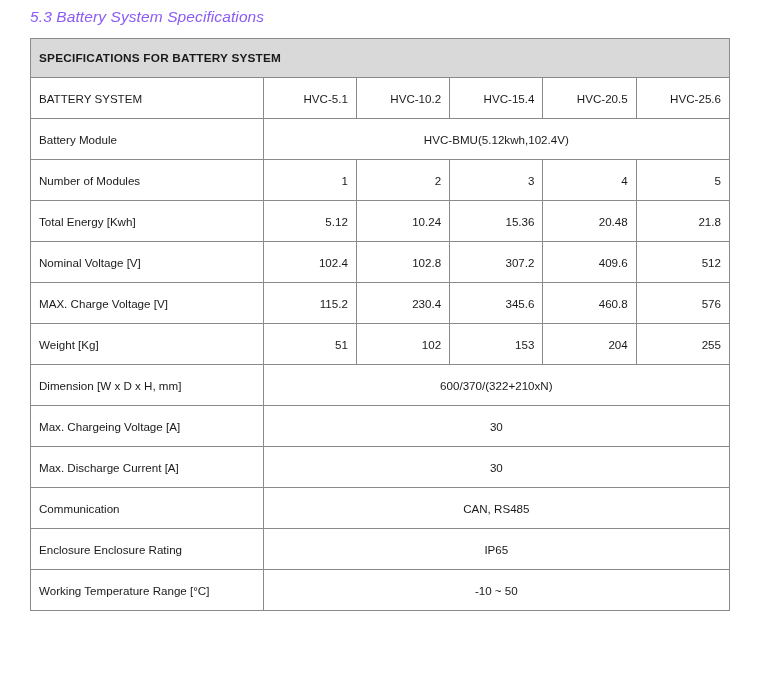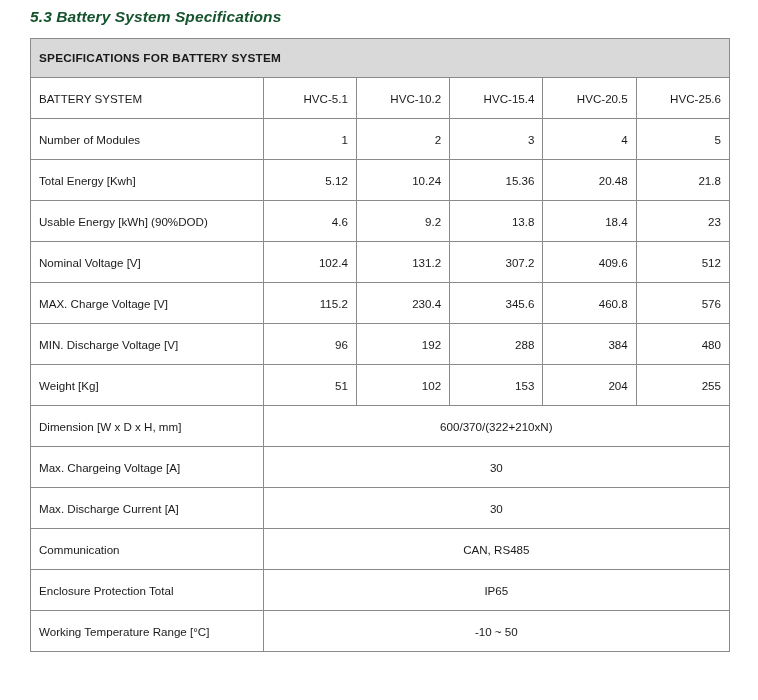--- a/index.html
+++ b/index.html
@@ -16,25 +16,25 @@
   }
   .page {
     position: relative;
     width: 758px;
     height: 700px;
     box-sizing: border-box;
     padding: 0;
   }
   .section-heading {
     font-size: 15.5px;
-    font-weight: bold;
+    font-weight: normal;
     font-style: italic;
     margin: 8px 0 0 30px;
     letter-spacing: 0.1px;
-    color: #14532d;
+    color: #8b5cf6;
   }
   .table-wrap {
     margin: 12px 0 0 30px;
     width: 700px;
   }
   table.spec {
     border-collapse: collapse;
     width: 700px;
     table-layout: fixed;
     border: 1px solid #8a8a8a;
@@ -92,74 +92,62 @@
         </tr>
         <tr>
           <td class="label">BATTERY SYSTEM</td>
           <td class="val">HVC-5.1</td>
           <td class="val">HVC-10.2</td>
           <td class="val">HVC-15.4</td>
           <td class="val">HVC-20.5</td>
           <td class="val">HVC-25.6</td>
         </tr>
 
+        <tr>
+          <td class="label">Battery Module</td>
+          <td class="span" colspan="5">HVC-BMU(5.12kwh,102.4V)</td>
+        </tr>
 
         <tr>
           <td class="label">Number of Modules</td>
           <td class="val">1</td>
           <td class="val">2</td>
           <td class="val">3</td>
           <td class="val">4</td>
           <td class="val">5</td>
         </tr>
 
         <tr>
           <td class="label">Total Energy [Kwh]</td>
           <td class="val">5.12</td>
           <td class="val">10.24</td>
           <td class="val">15.36</td>
           <td class="val">20.48</td>
           <td class="val">21.8</td>
         </tr>
 
-        <tr>
-          <td class="label">Usable Energy [kWh] (90%DOD)</td>
-          <td class="val">4.6</td>
-          <td class="val">9.2</td>
-          <td class="val">13.8</td>
-          <td class="val">18.4</td>
-          <td class="val">23</td>
-        </tr>
 
         <tr>
           <td class="label">Nominal Voltage [V]</td>
           <td class="val">102.4</td>
-          <td class="val">131.2</td>
+          <td class="val">102.8</td>
           <td class="val">307.2</td>
           <td class="val">409.6</td>
           <td class="val">512</td>
         </tr>
 
         <tr>
           <td class="label">MAX. Charge Voltage [V]</td>
           <td class="val">115.2</td>
           <td class="val">230.4</td>
           <td class="val">345.6</td>
           <td class="val">460.8</td>
           <td class="val">576</td>
         </tr>
 
-        <tr>
-          <td class="label">MIN. Discharge Voltage [V]</td>
-          <td class="val">96</td>
-          <td class="val">192</td>
-          <td class="val">288</td>
-          <td class="val">384</td>
-          <td class="val">480</td>
-        </tr>
 
         <tr>
           <td class="label">Weight [Kg]</td>
           <td class="val">51</td>
           <td class="val">102</td>
           <td class="val">153</td>
           <td class="val">204</td>
           <td class="val">255</td>
         </tr>
 
@@ -177,21 +165,21 @@
           <td class="label">Max. Discharge Current [A]</td>
           <td class="span" colspan="5">30</td>
         </tr>
 
         <tr>
           <td class="label">Communication</td>
           <td class="span" colspan="5">CAN, RS485</td>
         </tr>
 
         <tr>
-          <td class="label">Enclosure Protection Total</td>
+          <td class="label">Enclosure Enclosure Rating</td>
           <td class="span" colspan="5">IP65</td>
         </tr>
 
         <tr>
           <td class="label">Working Temperature Range [°C]</td>
           <td class="span" colspan="5">-10 ~ 50</td>
         </tr>
       </tbody>
     </table>
   </div>

